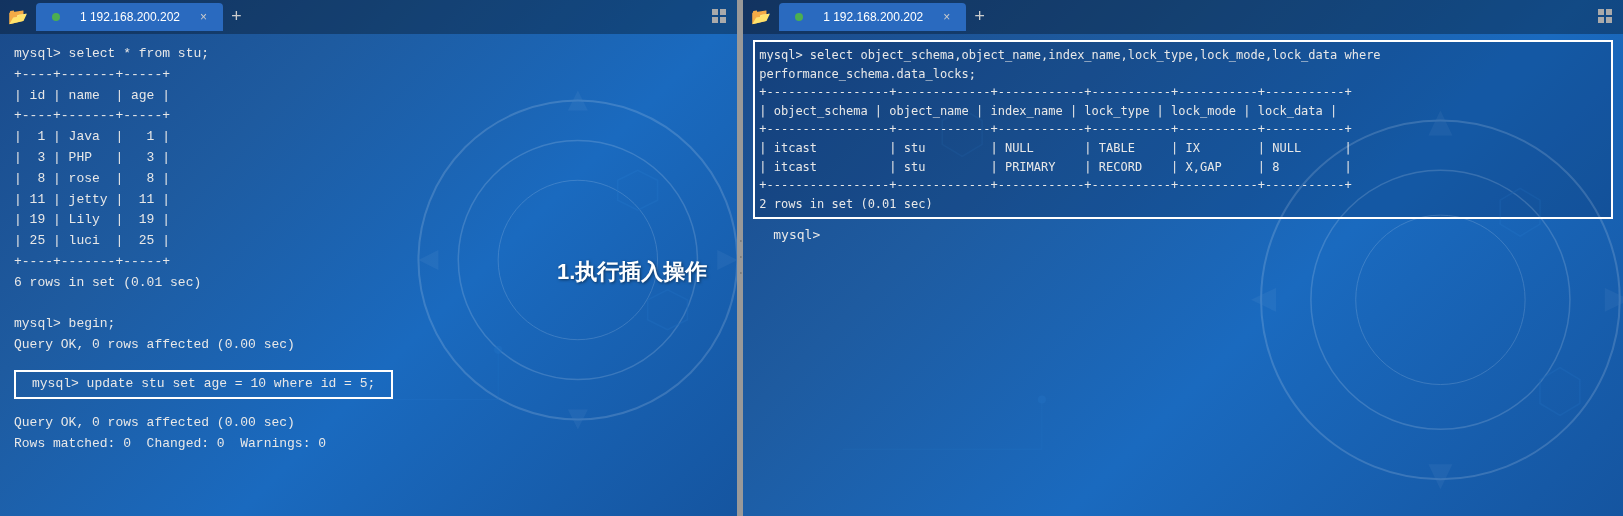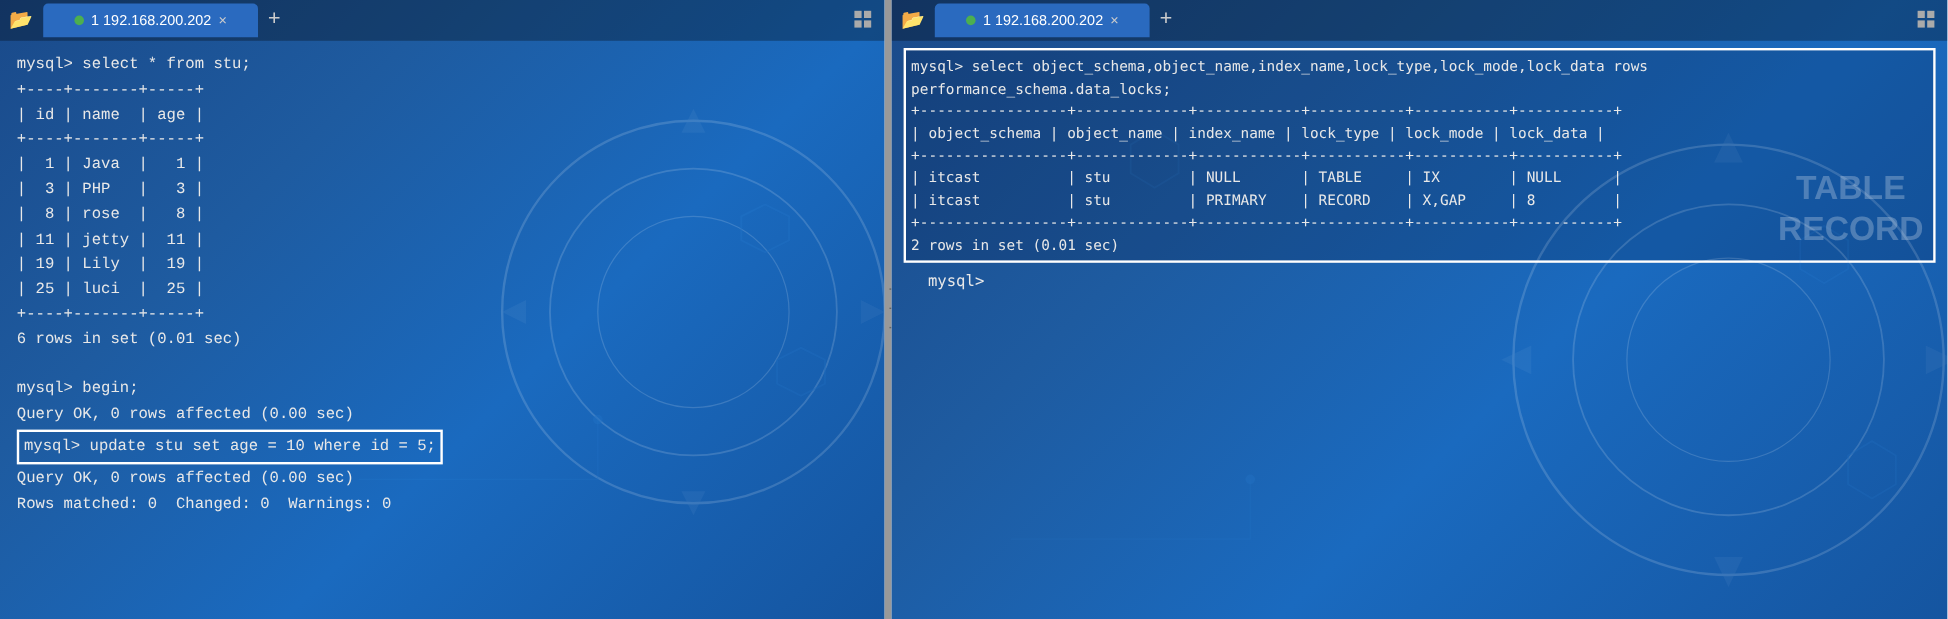--- a/index.html
+++ b/index.html
@@ -52,25 +52,25 @@
       color: #f0a030;
       font-size: 16px;
       margin-right: 4px;
     }
 
     .tab {
       display: flex;
       align-items: center;
       background: #2a6abf;
       border-radius: 4px 4px 0 0;
-      padding: 4px 26px;
+      padding: 4px 16px;
       color: #fff;
       font-size: 12px;
       font-family: Arial, sans-serif;
-      gap: 6px;
+      gap: 20px;
       height: 28px;
     }
 
     .tab-dot {
       width: 8px;
       height: 8px;
       background: #4caf50;
       border-radius: 50%;
     }
 
@@ -110,22 +110,22 @@
       font-family: 'Courier New', Courier, monospace;
       font-size: 13px;
       white-space: pre;
       line-height: 1.6;
     }
 
     
     .highlight-box {
       border: 2px solid #fff;
       display: inline-block;
-      padding: 2px 4px;
-      margin: 2px 0;
+      padding: 2px 16px;
+      margin: 14px 0;
     }
 
     
     .annotation-text {
       position: absolute;
       right: 30px;
       top: 50%;
       transform: translateY(-60%);
       color: #fff;
       font-family: 'Microsoft YaHei', Arial, sans-serif;
@@ -246,20 +246,21 @@
 | 25 | luci  |  25 |
 +----+-------+-----+
 6 rows in set (0.01 sec)
 
 mysql&gt; begin;
 Query OK, 0 rows affected (0.00 sec)
 <span class="highlight-box">mysql&gt; update stu set age = 10 where id = 5;</span>
 Query OK, 0 rows affected (0.00 sec)
 Rows matched: 0  Changed: 0  Warnings: 0</pre>
 
+      <div class="annotation-text">1.执行插入操作</div>
     </div>
   </div>
 
   <div class="divider">
     <span class="divider-dots">· · ·</span>
   </div>
 
   <div class="right-panel">
 
     <svg class="bg-decoration" style="width:100%;height:100%;top:0;left:0;" viewBox="0 0 883 516">
@@ -292,32 +293,31 @@
         <svg width="18" height="18" viewBox="0 0 18 18">
           <rect x="1" y="1" width="6" height="6" fill="#aaa"></rect>
           <rect x="9" y="1" width="6" height="6" fill="#aaa"></rect>
           <rect x="1" y="9" width="6" height="6" fill="#aaa"></rect>
           <rect x="9" y="9" width="6" height="6" fill="#aaa"></rect>
         </svg>
       </div>
     </div>
 
     <div class="query-result-box">
-      <pre style="font-size:12px; line-height:1.55; color:#e8e8e8;">mysql&gt; select object_schema,object_name,index_name,lock_type,lock_mode,lock_data <span style="color:#e8e8e8;">rows</span>
+      <pre style="font-size:12px; line-height:1.55; color:#e8e8e8;">mysql&gt; select object_schema,object_name,index_name,lock_type,lock_mode,lock_data <span style="color:#e8e8e8;">where</span>
 performance_schema.data_locks;
 +-----------------+-------------+------------+-----------+-----------+-----------+
 | object_schema | object_name | index_name | lock_type | lock_mode | lock_data |
 +-----------------+-------------+------------+-----------+-----------+-----------+
 | itcast          | stu         | NULL       | TABLE     | IX        | NULL      |
 | itcast          | stu         | PRIMARY    | RECORD    | X,GAP     | 8         |
 +-----------------+-------------+------------+-----------+-----------+-----------+
 2 rows in set (0.01 sec)</pre>
     </div>
 
     <div style="padding: 2px 30px; color:#e8e8e8; font-size:13px;">
       <pre>mysql&gt;</pre>
     </div>
 
-    <div class="table-record-label">TABLE<br>RECORD</div>
 
   </div>
 
 </div>
 
 </body></html>

